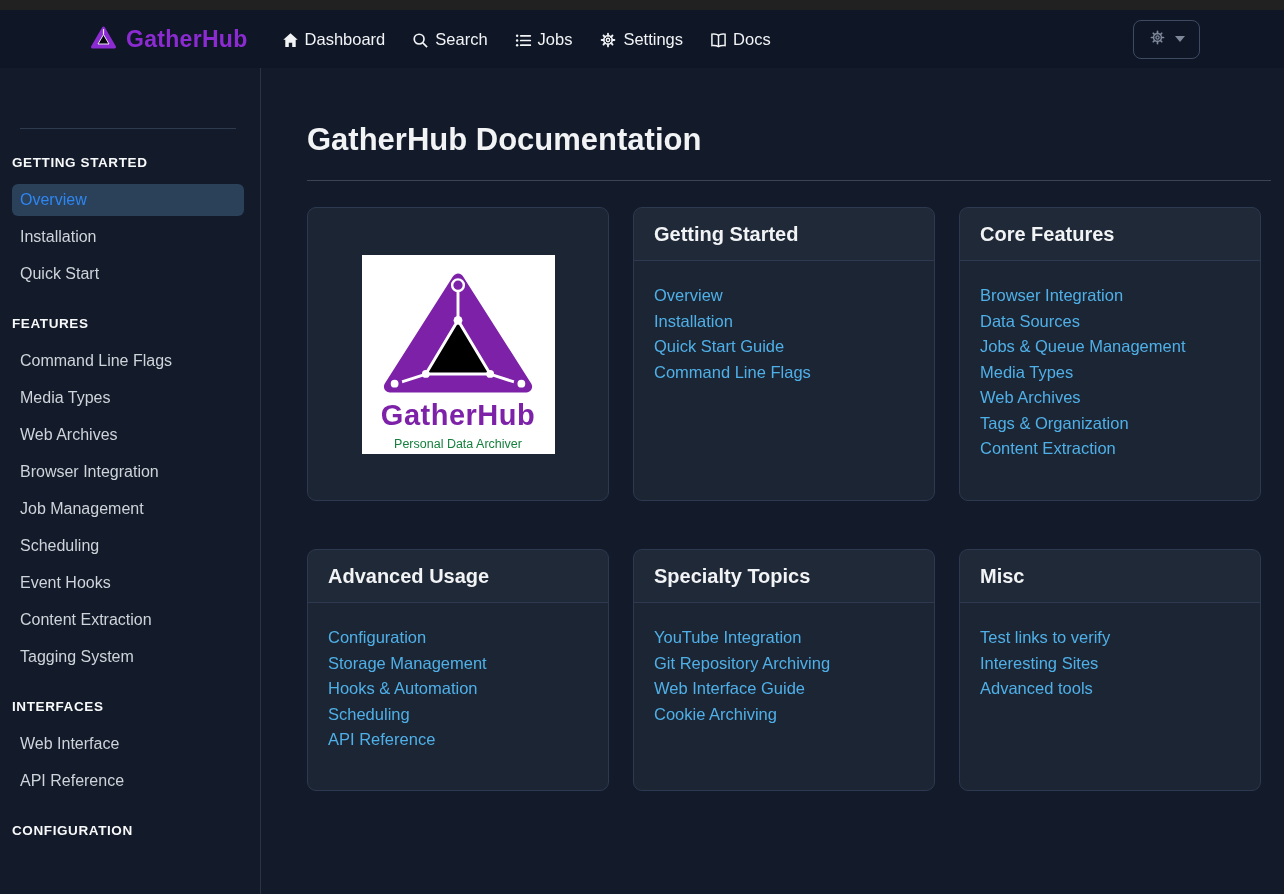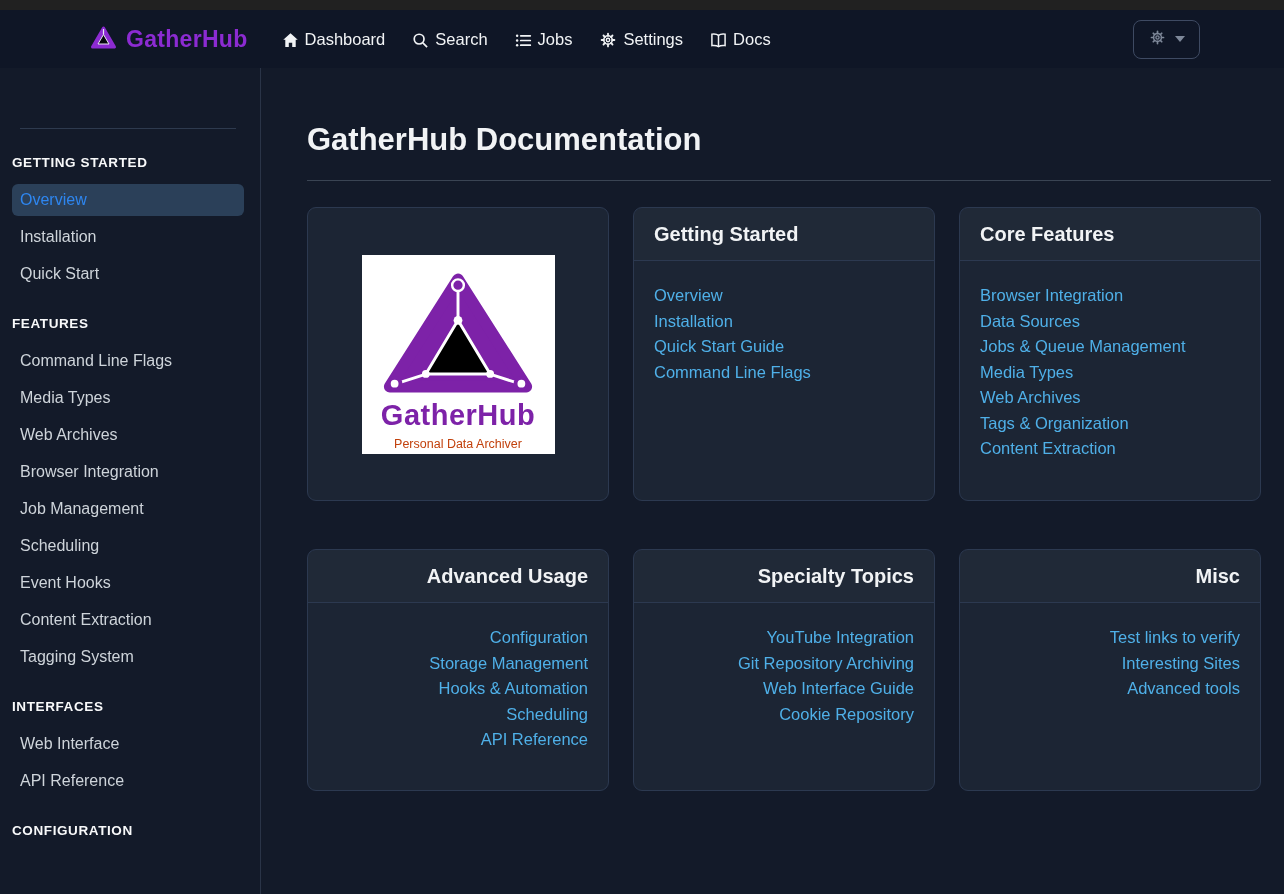--- a/index.html
+++ b/index.html
@@ -47,35 +47,35 @@
 
   
   .main { flex:1; padding:52px 13px 0 46px; }
   .page-title { font-size:31px; font-weight:700; color:#f1f3f5; line-height:40px; }
   .title-hr { border:none; border-top:1px solid #3a4453; margin:20px 0 0 0; }
   .card-grid { display:grid; grid-template-columns:repeat(3,302px); gap:48px 24px;
     margin-top:26px; }
   .card { background:#1c2534; border:1px solid #2c3950; border-radius:9px;
     overflow:hidden; display:flex; flex-direction:column; }
   .card.row1 { height:294px; }
-  .card.row2 { height:242px;text-align:right; }
+  .card.row2 { height:242px; }
   .card-header { padding:15px 20px 14px 20px; font-size:20px; font-weight:700;
     color:#f1f3f5; border-bottom:1px solid #2c3950; background:rgba(255,255,255,0.02); }
   .card-body { padding:22px 20px; }
   .card-link { display:block; color:#4fb0e8; font-size:16.5px; line-height:25.5px;
     text-decoration:none; cursor:pointer; }
 
   
   .logo-card-body { flex:1; display:flex; align-items:center; justify-content:center; }
   .logo-box { width:193px; height:199px; background:#ffffff; display:flex;
     flex-direction:column; align-items:center; justify-content:flex-start;
     padding-top:14px; }
   .logo-title { font-size:29px; font-weight:700; color:#7d22a8; margin-top:2px;
     letter-spacing:.5px; }
-  .logo-sub { font-size:12.5px; color:#c2410c; margin-top:5px; }
+  .logo-sub { font-size:12.5px; color:#15803d; margin-top:5px; }
 </style>
 </head>
 <body>
 
 <div class="win-strip"></div>
 
 <div class="navbar">
   <div class="brand">
     <span>
       <svg width="27" height="25" viewBox="0 0 27 25">
@@ -256,21 +256,21 @@
             <a class="card-link">Scheduling</a>
             <a class="card-link">API Reference</a>
           </div>
         </div>
         <div class="card row2">
           <div class="card-header">Specialty Topics</div>
           <div class="card-body">
             <a class="card-link">YouTube Integration</a>
             <a class="card-link">Git Repository Archiving</a>
             <a class="card-link">Web Interface Guide</a>
-            <a class="card-link">Cookie Repository</a>
+            <a class="card-link">Cookie Archiving</a>
           </div>
         </div>
         <div class="card row2">
           <div class="card-header">Misc</div>
           <div class="card-body">
             <a class="card-link">Test links to verify</a>
             <a class="card-link">Interesting Sites</a>
             <a class="card-link">Advanced tools</a>
           </div>
         </div>

